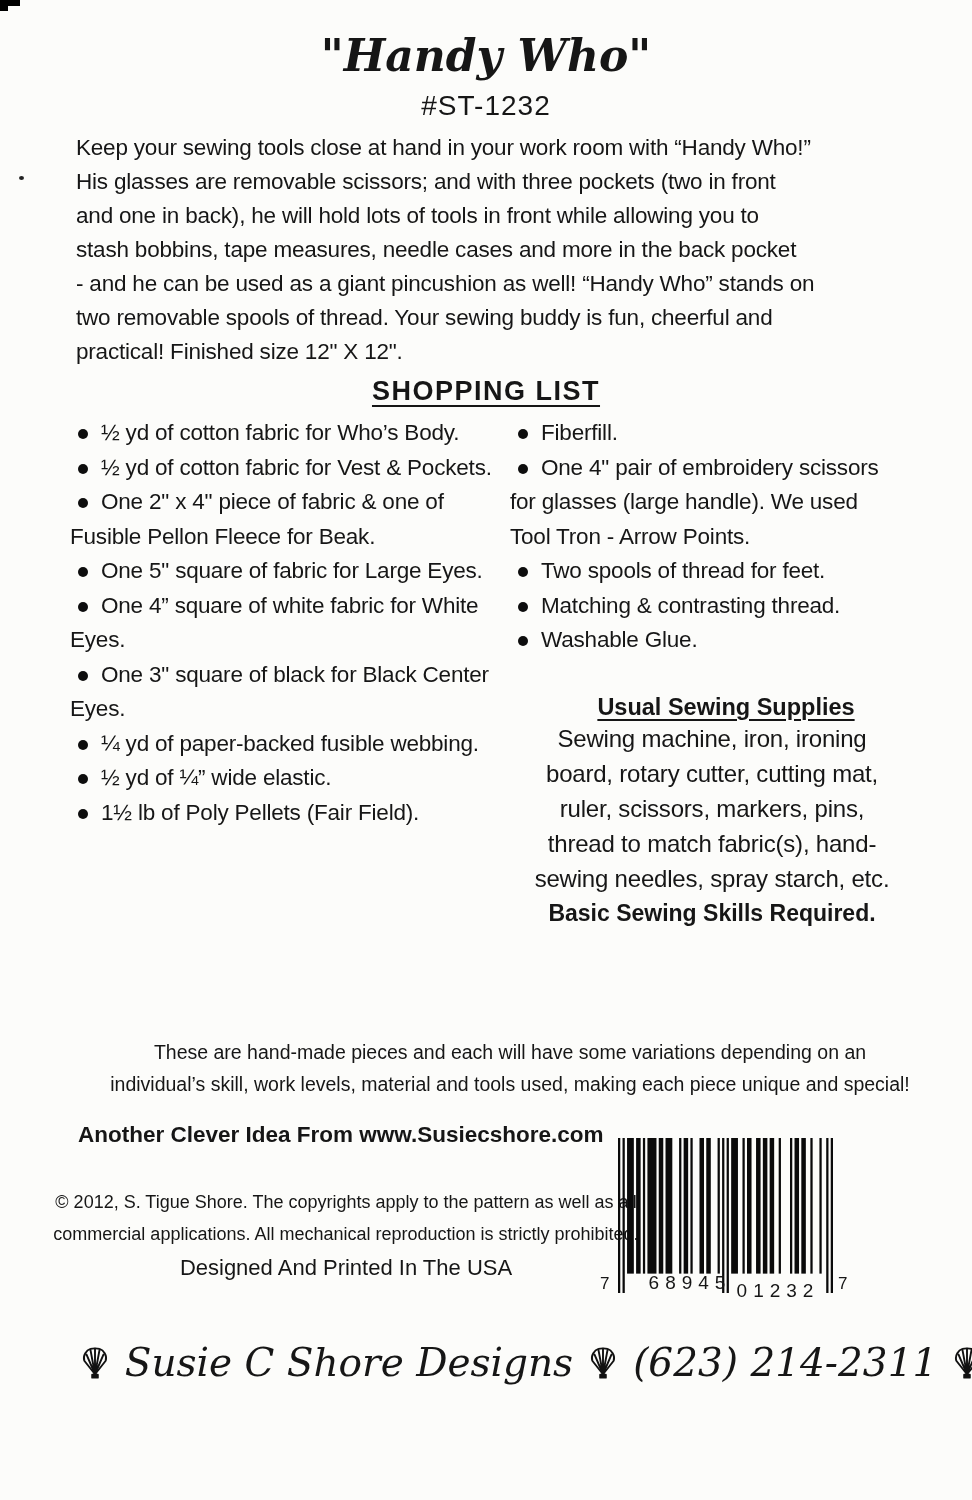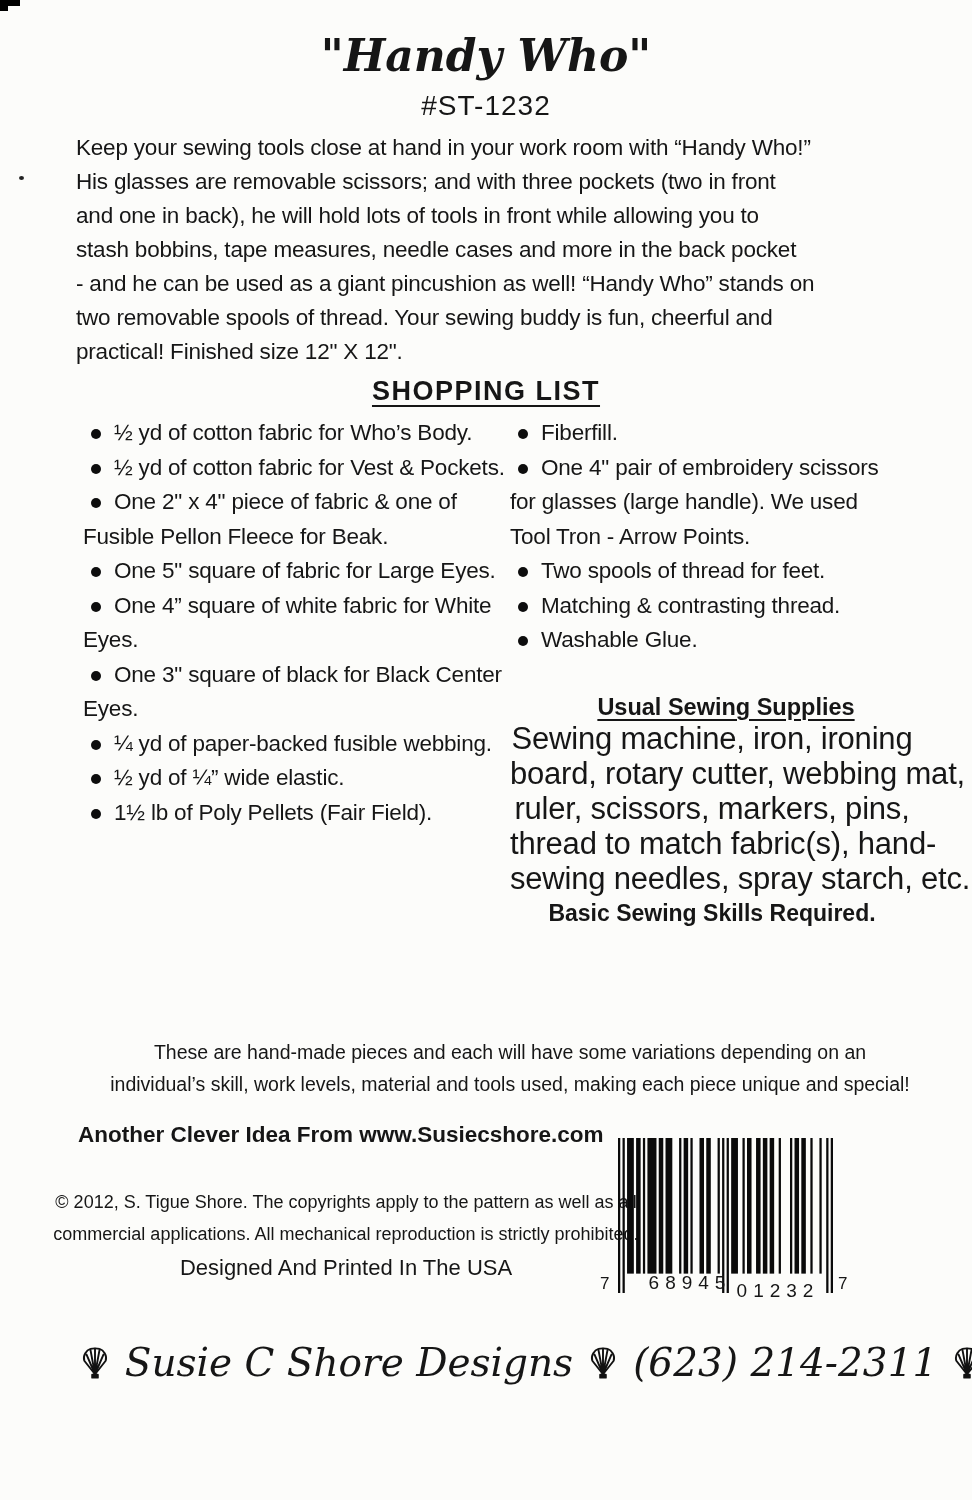--- a/index.html
+++ b/index.html
@@ -12,31 +12,31 @@
   .stray-dot{left:19px;top:176px;width:5px;height:4px;background:#222;border-radius:50%;}
   
   .title{left:0;top:30px;width:100%;text-align:center;
          font-family:"DejaVu Serif",serif;font-style:italic;font-weight:600;font-size:44px;}
   .subtitle{left:0;top:90px;width:100%;text-align:center;font-size:28px;letter-spacing:1px;}
   
   .intro{left:76px;top:131px;width:842px;font-size:22.5px;line-height:34px;letter-spacing:-0.2px;}
   
   .shop-heading{left:0;top:376px;width:100%;text-align:center;font-weight:bold;font-size:27px;letter-spacing:1.5px;}
   .shop-heading span{text-decoration:underline;text-underline-offset:5px;text-decoration-thickness:2px;}
-  .col-left{left:70px;top:416px;width:432px;margin-left:13px;}
+  .col-left{left:70px;top:416px;width:432px;}
   .col-right{left:510px;top:416px;width:404px;}
   .items{width:386px;}
   .item{margin:0;font-size:22.5px;line-height:34.5px;text-indent:8px;letter-spacing:-0.2px;}
   .bullet{display:inline-block;width:10px;height:10px;background:#0d0d0d;border-radius:50%;
           margin-right:13px;vertical-align:1px;}
   
   .supplies{margin-top:36px;width:404px;text-align:center;}
   .supplies-heading{font-weight:bold;font-size:23.5px;}
   .supplies-heading span{text-decoration:underline;text-underline-offset:4px;text-decoration-thickness:2px;margin-left:28px;}
-  .supplies-line{font-size:31px;line-height:35px;white-space:nowrap;letter-spacing:-0.2px;}
+  .supplies-line{font-size:24px;line-height:35px;white-space:nowrap;letter-spacing:-0.2px;}
   .supplies-note{font-weight:bold;font-size:23px;line-height:35px;white-space:nowrap;}
   
   .disclaimer{left:0;top:1036px;width:100%;text-align:center;}
   .disclaimer div{font-size:19.5px;line-height:32px;white-space:nowrap;padding-left:48px;}
   
   .promo{left:78px;top:1122px;font-weight:bold;font-size:22.5px;}
   .copyright{left:40px;top:1186px;width:612px;text-align:center;font-size:18px;line-height:32px;}
   .designed{font-size:22px;margin-top:2px;}
   
   .barcode{left:618px;top:1138px;width:215px;height:160px;}
@@ -98,21 +98,21 @@
       <p class="item"><span class="bullet"></span><span>Two spools of thread for feet.</span></p>
       <p class="item"><span class="bullet"></span><span>Matching &amp; contrasting thread.</span></p>
       <p class="item"><span class="bullet"></span><span>Washable Glue.</span></p>
     </div>
 
     <div class="supplies">
       <div class="supplies-heading">
         <span>Usual Sewing Supplies</span>
       </div>
       <div class="supplies-line">Sewing machine, iron, ironing</div>
-      <div class="supplies-line">board, rotary cutter, webbing mat,</div>
+      <div class="supplies-line">board, rotary cutter, cutting mat,</div>
       <div class="supplies-line">ruler, scissors, markers, pins,</div>
       <div class="supplies-line">thread to match fabric(s), hand-</div>
       <div class="supplies-line">sewing needles, spray starch, etc.</div>
       <div class="supplies-note">Basic Sewing Skills Required.</div>
     </div>
   </div>
 
   <div class="abs disclaimer">
     <div>These are hand-made pieces and each will have some variations depending on an</div>
     <div>individual’s skill, work levels, material and tools used, making each piece unique and special!</div>

